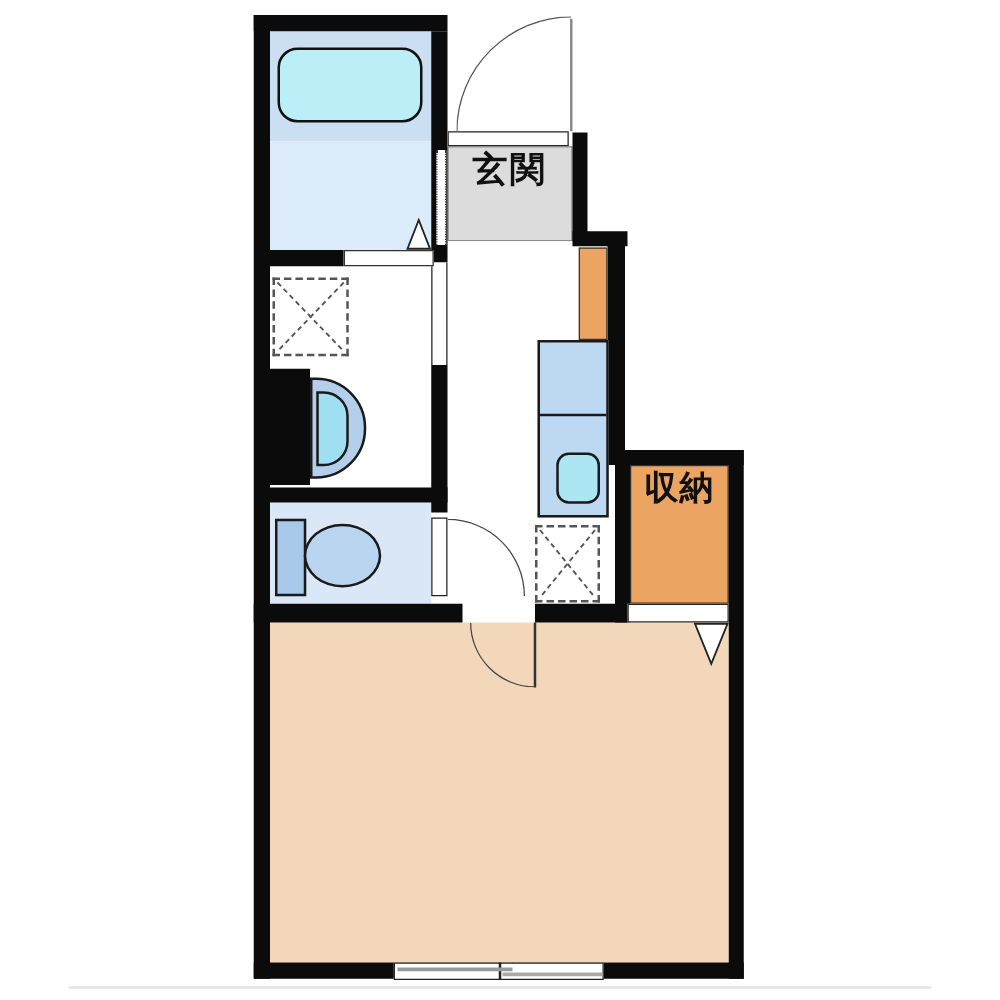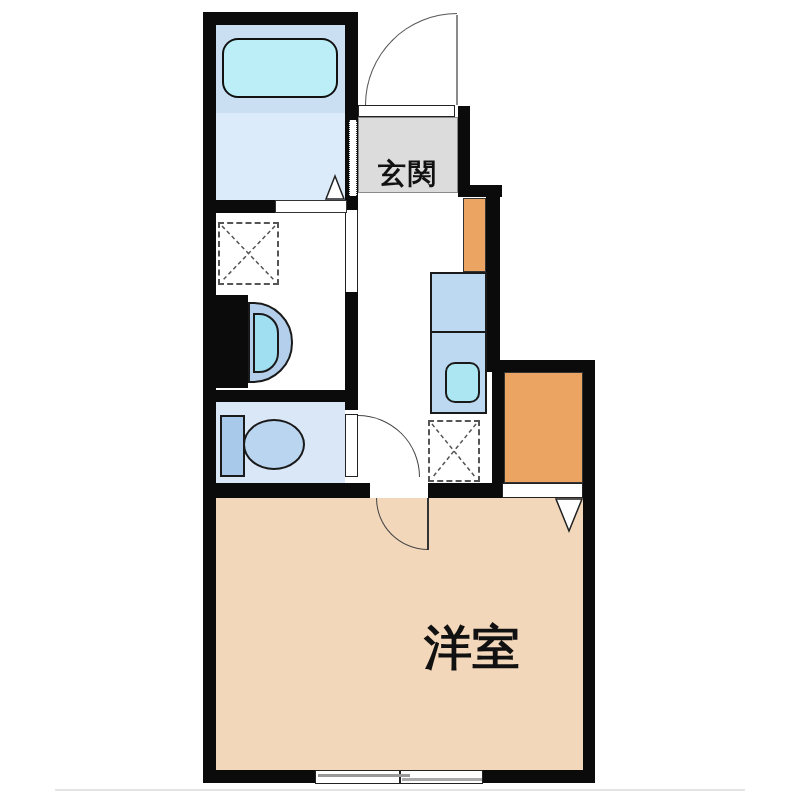--- a/index.html
+++ b/index.html
@@ -65,21 +65,21 @@
   .tank{left:220px;top:415px;width:25px;height:62px;background:var(--tank-fill,#a9c9ea);border:2px solid #1a1a1a;}
   .bowl{left:243px;top:419px;width:62px;height:51px;background:var(--bowl-fill,#bad5f0);border:2px solid #1a1a1a;border-radius:50%;}
   .kstrip{left:463px;top:198px;width:23px;height:74px;background:var(--storage-fill,#eca462);border:1px solid #333;}
   .counter{left:430px;top:272px;width:57px;height:142px;background:var(--counter-fill,#bdd9f2);border:2px solid #1a1a1a;}
   .counter .divider{position:absolute;left:0;top:57px;width:100%;height:2px;background:#1a1a1a;}
   .counter .sink{position:absolute;left:13px;top:88px;width:35px;height:41px;background:var(--sink-fill,#abe6f2);border:2px solid #1a1a1a;border-radius:10px;box-sizing:border-box;}
   .tri{z-index:4;}
   .tri-bath{left:324px;top:174px;width:22px;height:27px;}
   .tri-storage{left:554px;top:497px;width:30px;height:36px;}
   
-  .lbl{z-index:5;display:flex;align-items:flex-end;justify-content:center;color:#111;font-weight:900;}
+  .lbl{z-index:5;display:flex;align-items:flex-start;justify-content:center;color:#111;font-weight:900;}
   .lbl-genkan{left:358px;top:117px;width:100px;height:76px;font-size:28px;letter-spacing:2px;}
   .lbl-storage{left:504px;top:372px;width:79px;height:111px;font-size:27px;letter-spacing:1px;}
   .lbl-room{left:280px;top:578px;width:240px;height:140px;flex-direction:column;font-size:48px;line-height:66px;}
   .edge-line{left:55px;top:789px;width:690px;height:2px;background:#e3e3e3;z-index:0;}
 </style>
 </head>
 <body>
 
 <div class="plan">
 
@@ -162,18 +162,20 @@
   <div class="abs fix fridge">
     <svg class="xsvg" viewBox="0 0 48 58" preserveAspectRatio="none">
       <line x1="2" y1="2" x2="46" y2="56" stroke="#555" stroke-width="1.5" stroke-dasharray="4,3"></line>
       <line x1="46" y1="2" x2="2" y2="56" stroke="#555" stroke-width="1.5" stroke-dasharray="4,3"></line>
     </svg>
   </div>
 
   <div class="abs lbl lbl-genkan">
     <span>玄関</span>
   </div>
+  <div class="abs lbl lbl-storage">
+    <span>収納</span>
+  </div>
   <div class="abs lbl lbl-room">
-    <span>洋室</span>
   </div>
 
   <div class="abs edge-line"></div>
 </div>
 
 </body></html>

